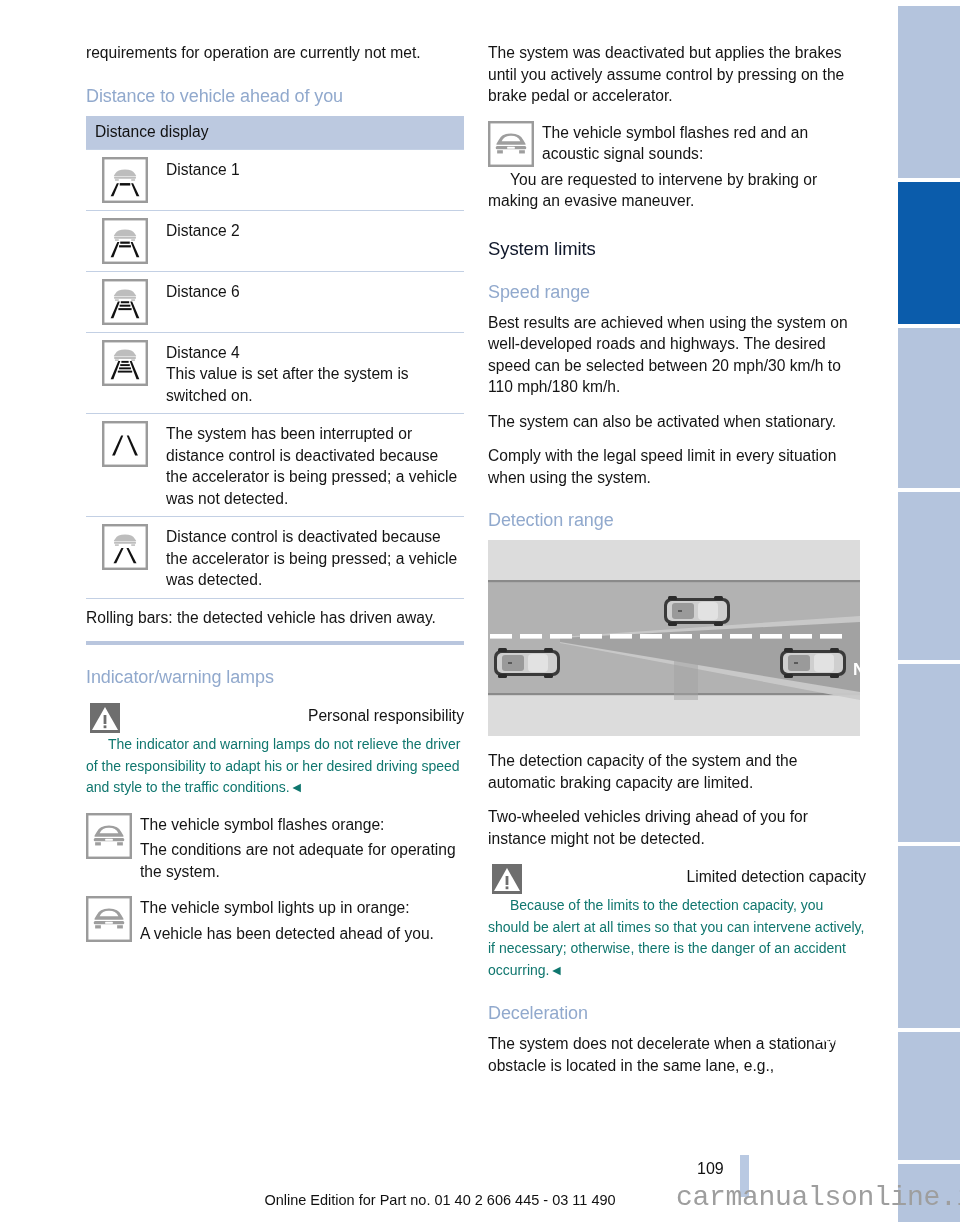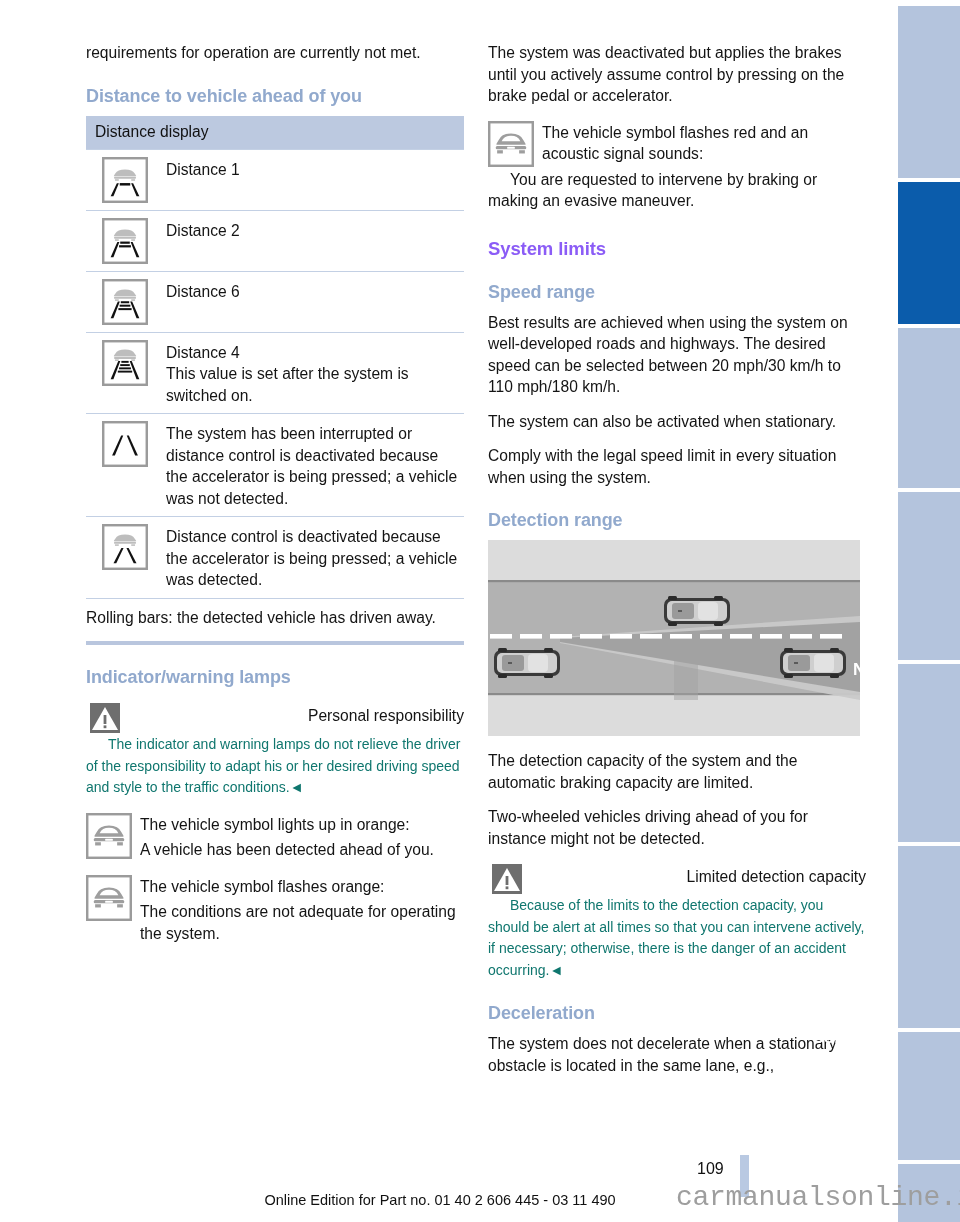--- a/index.html
+++ b/index.html
@@ -12,25 +12,25 @@
   .page{position:absolute;left:0;top:0;width:960px;height:1222px;}
 
   
   .col{position:absolute;top:42px;width:378px;}
   .col-left{left:86px;}
   .col-right{left:488px;}
 
   p{margin:0 0 13px 0;font-size:15.6px;line-height:21.5px;color:#141414;}
 
   h2.blue-dark{
-    font-size:18.5px;font-weight:bold;color:#8b5cf6;
+    font-size:18.5px;font-weight:normal;color:#0f172a;
     margin:26px 0 13px 0;letter-spacing:-0.1px;
   }
   h3.blue-light{
-    font-size:18px;font-weight:bold;color:#91a9cd;
+    font-size:18px;font-weight:normal;color:#91a9cd;
     margin:22px 0 9px 0;letter-spacing:-0.1px;
   }
   .tbl-head{
     background:#bcc9e0;color:#111;
     font-size:15.6px;padding:7px 9px 8px 9px;
   }
   .trow{display:flex;align-items:flex-start;border-top:1.6px solid #c3d0e4;padding:7px 0 7px 16px;}
   .trow:first-of-type{border-top:none;padding-top:9px;}
   .trow .icn{flex:0 0 54px;padding-right:10px;}
   .trow .txt{flex:1 1 auto;font-size:15.6px;line-height:21.5px;color:#141414;padding-top:2px;}
@@ -278,44 +278,44 @@
             <rect x="8.5" y="29.5" width="6" height="3.4"></rect>
             <rect x="31.5" y="29.5" width="6" height="3.4"></rect>
           </g>
           <g fill="#ffffff">
             <path d="M13.2 20 q2.6-5.6 9.8-5.6 q7.2 0 9.8 5.6 z"></path>
             <rect x="19" y="25.8" width="8" height="2.2" rx="0.6"></rect>
           </g>
         </svg>
       </div>
       <div class="txt">
-        <span>The vehicle symbol lights up in orange:</span>
-        <span class="l2">A vehicle has been detected ahead of you.</span>
+        <span>The vehicle symbol flashes orange:</span>
+        <span class="l2">The conditions are not adequate for operating the system.</span>
       </div>
     </div>
 
     <div class="lamprow">
       <div class="icn">
         <svg class="icon-box" viewBox="0 0 46 46" xmlns="http://www.w3.org/2000/svg">
           <rect x="0.75" y="0.75" width="44.5" height="44.5" fill="#ffffff" stroke="#9b9b9b" stroke-width="1.5"></rect>
           <g fill="#9e9e9e">
             <path d="M10 19 q3-7 13-7 q10 0 13 7 l2 3.4 q0.9 1.5 -0.8 1.5 h-28.4 q-1.7 0 -0.8-1.5 z"></path>
             <rect x="7" y="25.2" width="32" height="3.4" rx="1.6"></rect>
             <rect x="8.5" y="29.5" width="6" height="3.4"></rect>
             <rect x="31.5" y="29.5" width="6" height="3.4"></rect>
           </g>
           <g fill="#ffffff">
             <path d="M13.2 20 q2.6-5.6 9.8-5.6 q7.2 0 9.8 5.6 z"></path>
             <rect x="19" y="25.8" width="8" height="2.2" rx="0.6"></rect>
           </g>
         </svg>
       </div>
       <div class="txt">
-        <span>The vehicle symbol flashes orange:</span>
-        <span class="l2">The conditions are not adequate for operating the system.</span>
+        <span>The vehicle symbol lights up in orange:</span>
+        <span class="l2">A vehicle has been detected ahead of you.</span>
       </div>
     </div>
 
   </div>
 
   <div class="col col-right">
 
     <p>The system was deactivated but applies the brakes until you actively assume control by pressing on the brake pedal or accelerator.</p>
 
     <div class="symrow">

